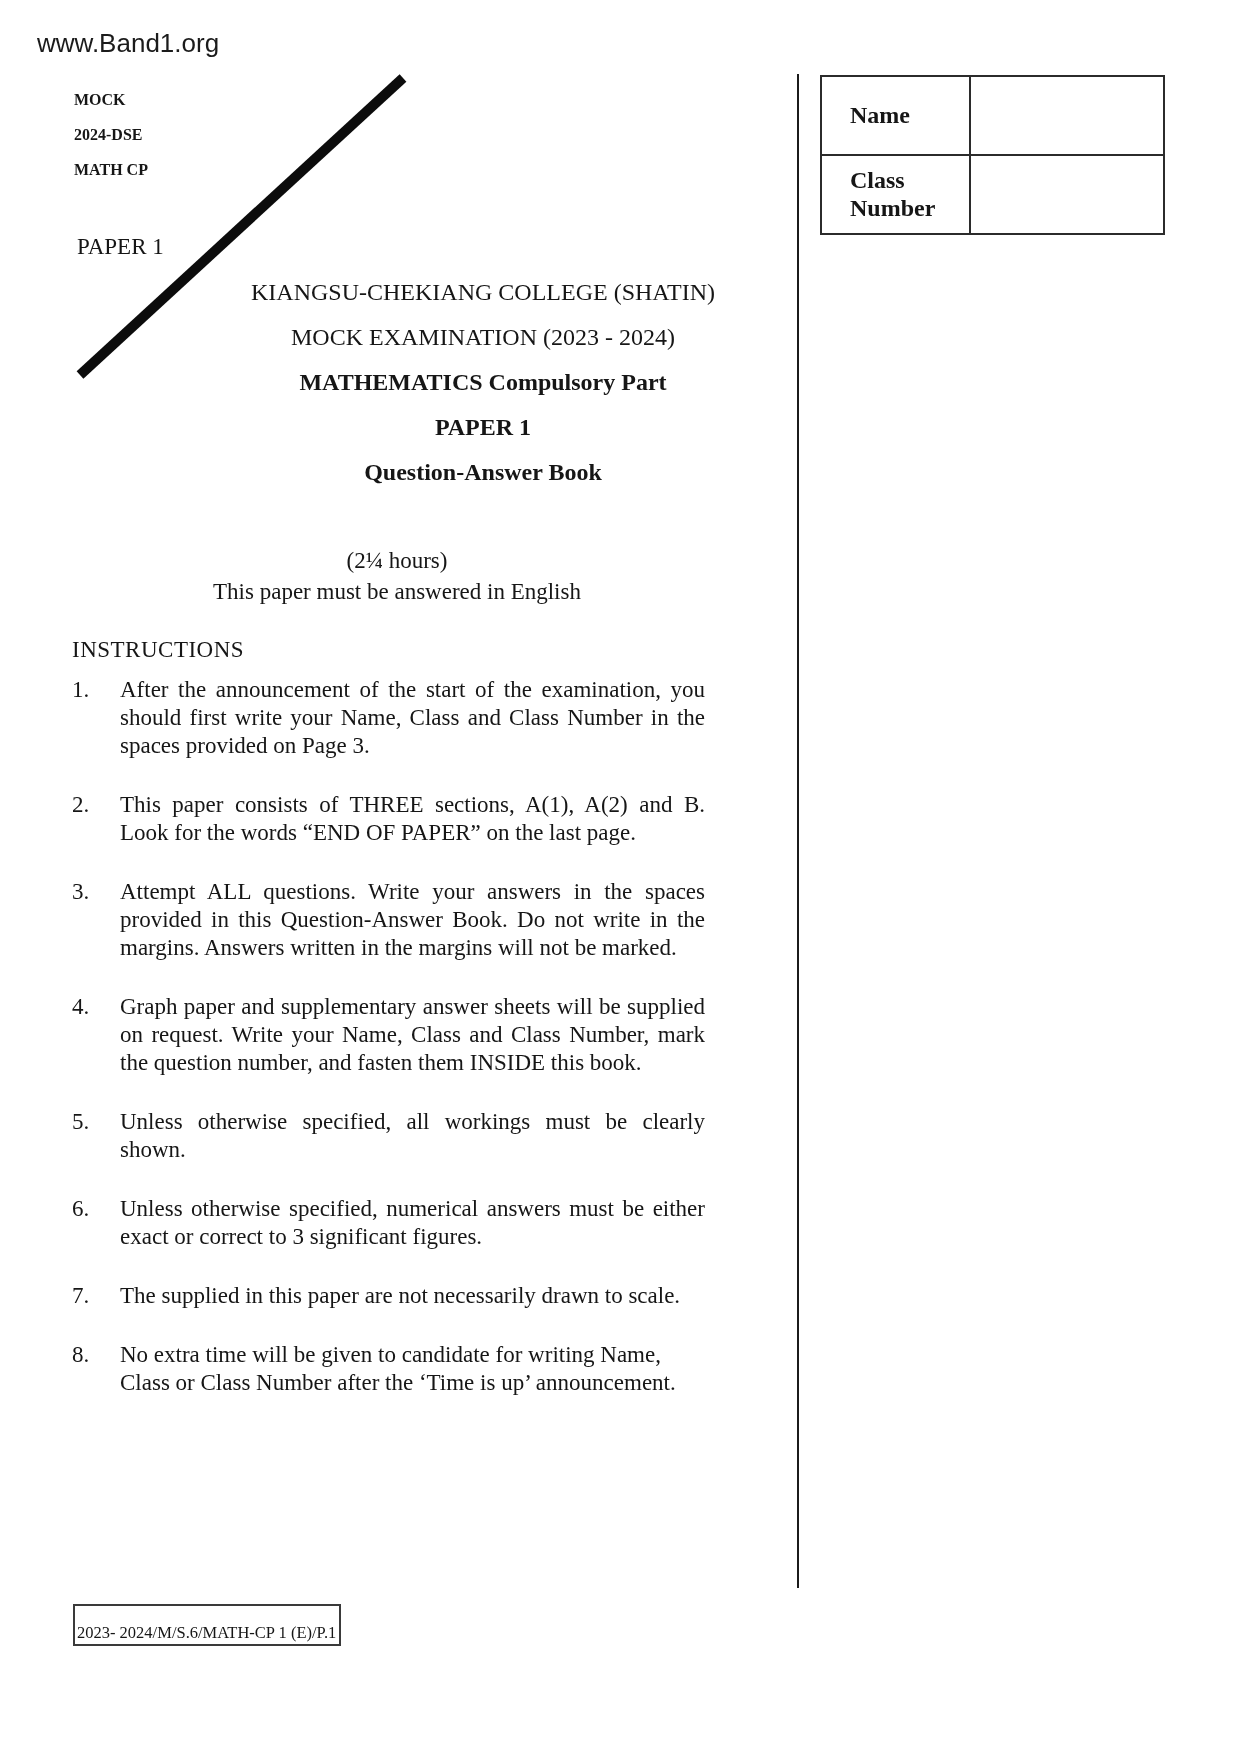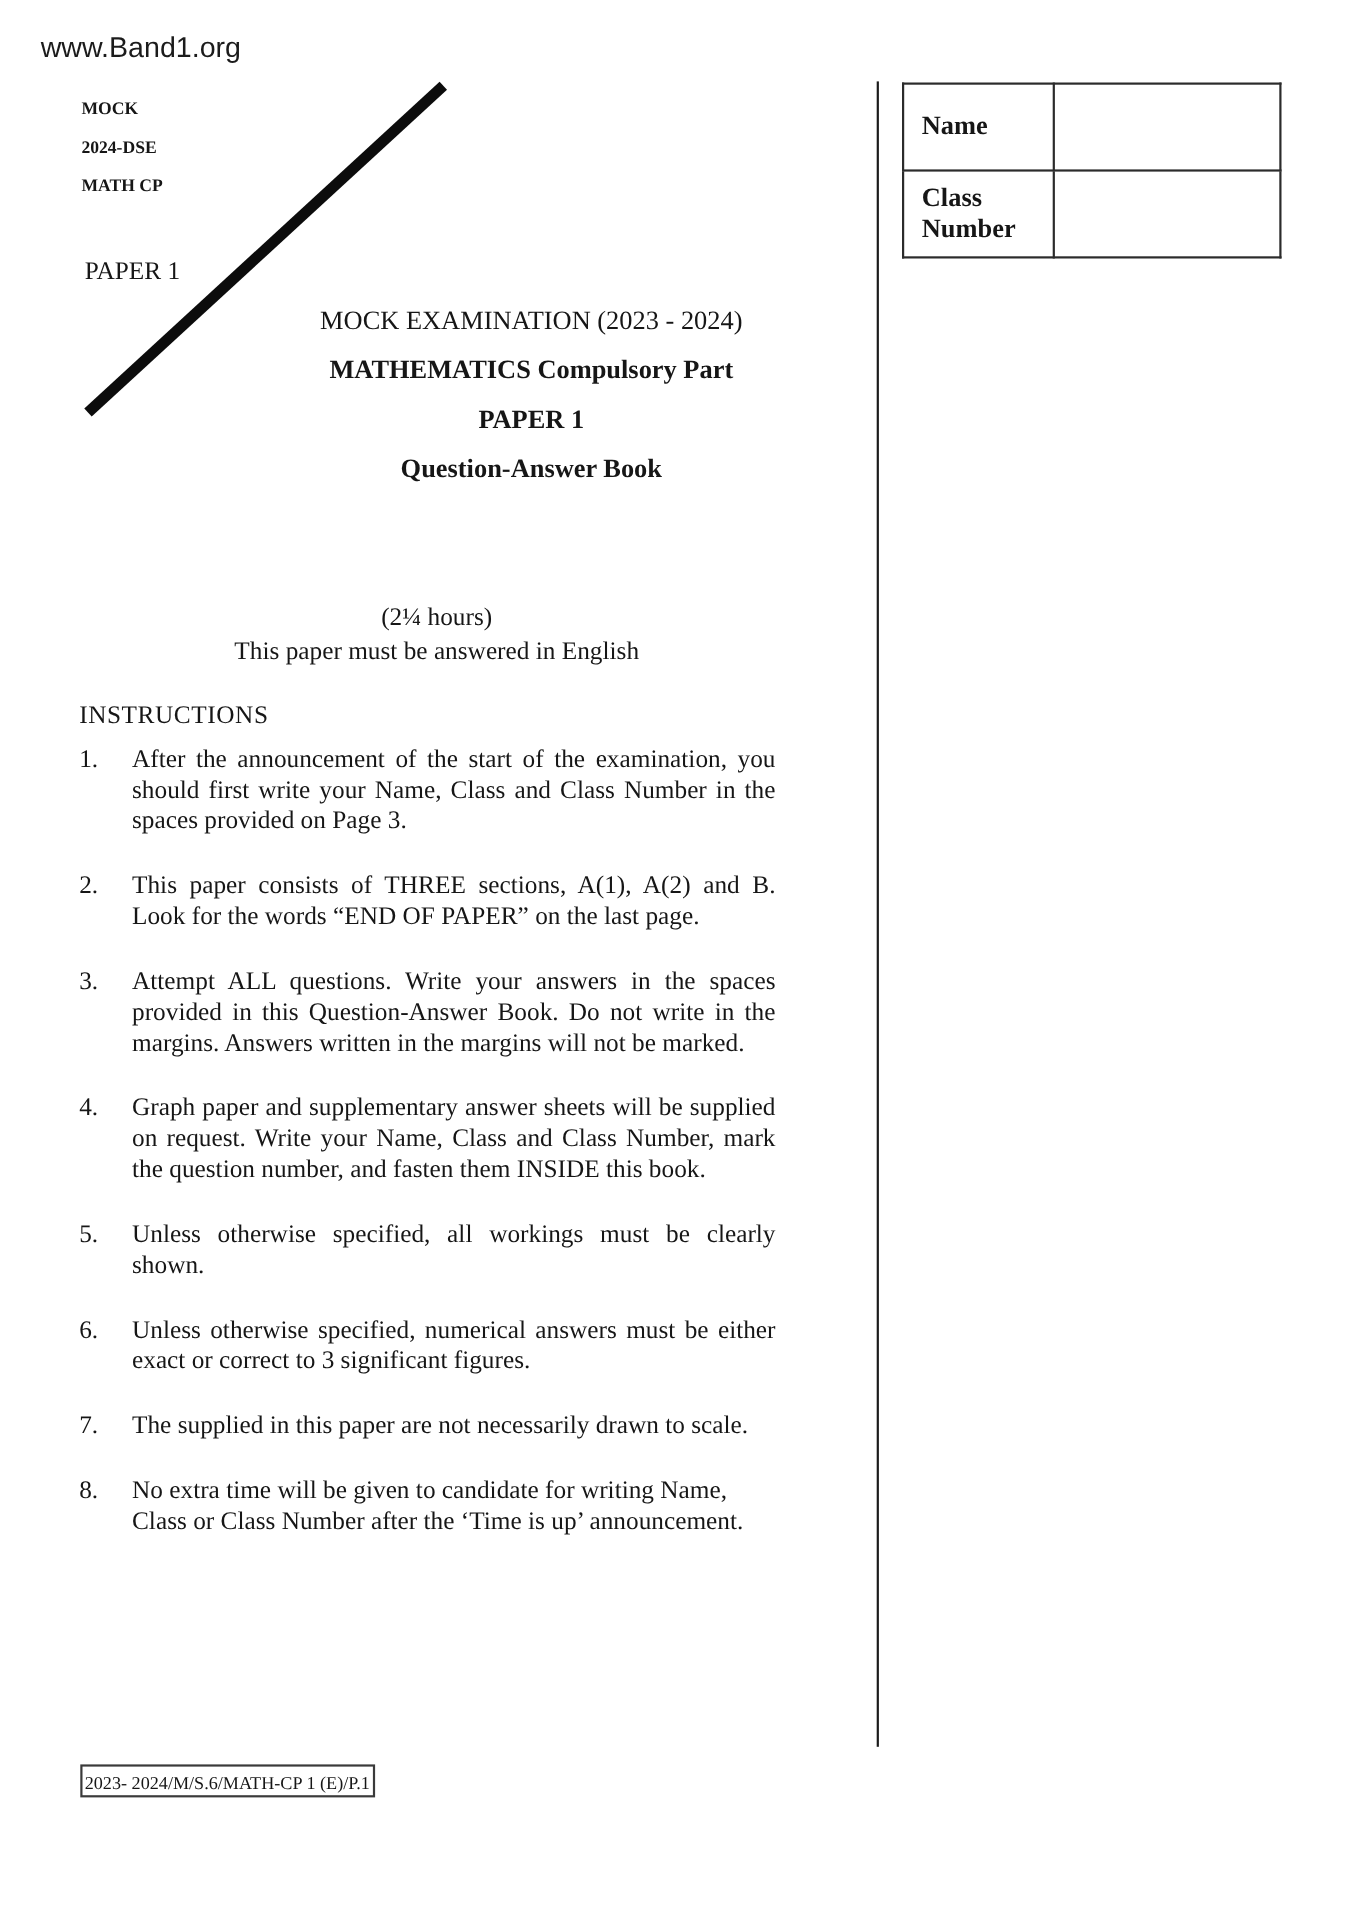--- a/index.html
+++ b/index.html
@@ -50,30 +50,30 @@
     position:absolute;left:797px;top:74px;
     width:2px;height:1514px;background:#1b1b1b;
   }
   .cand{
     position:absolute;left:820px;top:75px;
     width:345px;border-collapse:collapse;table-layout:fixed;
   }
   .cand td{
     border:2px solid #2b2b2b;
     font-size:24px;font-weight:bold;
-    padding:0 0 0 16px;vertical-align:middle;
+    padding:0 0 0 28px;vertical-align:middle;
     line-height:1.15;
   }
   .cand .lab{width:119px;}
   .cand tr{height:79px;}
   .footer-box{
     position:absolute;left:73px;top:1604px;
     border:2px solid #3a3a3a;
     font-size:16.5px;line-height:21px;
-    padding:4px 3px 1px 2px;
+    padding:16px 3px 1px 2px;
     white-space:nowrap;
   }
 </style>
 </head>
 <body>
 
 <div class="page">
 
   <div class="watermark">www.Band1.org</div>
 
@@ -83,20 +83,21 @@
     <div>MATH CP</div>
   </div>
 
   <div class="paper-left">PAPER 1</div>
 
   <svg class="strike" width="340" height="316" viewBox="0 0 340 316">
     <line x1="7" y1="304" x2="330" y2="7" stroke="#0c0c0c" stroke-width="10"></line>
   </svg>
 
   <div class="headings">
+    <div class="h-line">KIANGSU-CHEKIANG COLLEGE (SHATIN)</div>
     <div class="h-line">MOCK EXAMINATION (2023 - 2024)</div>
     <div class="h-line bold">MATHEMATICS Compulsory Part</div>
     <div class="h-line bold">PAPER 1</div>
     <div class="h-line bold">Question-Answer Book</div>
   </div>
 
   <div class="hours">
     <div class="hours-inner">(2¼ hours)</div>
     <div class="hours-inner">This paper must be answered in English</div>
   </div>

